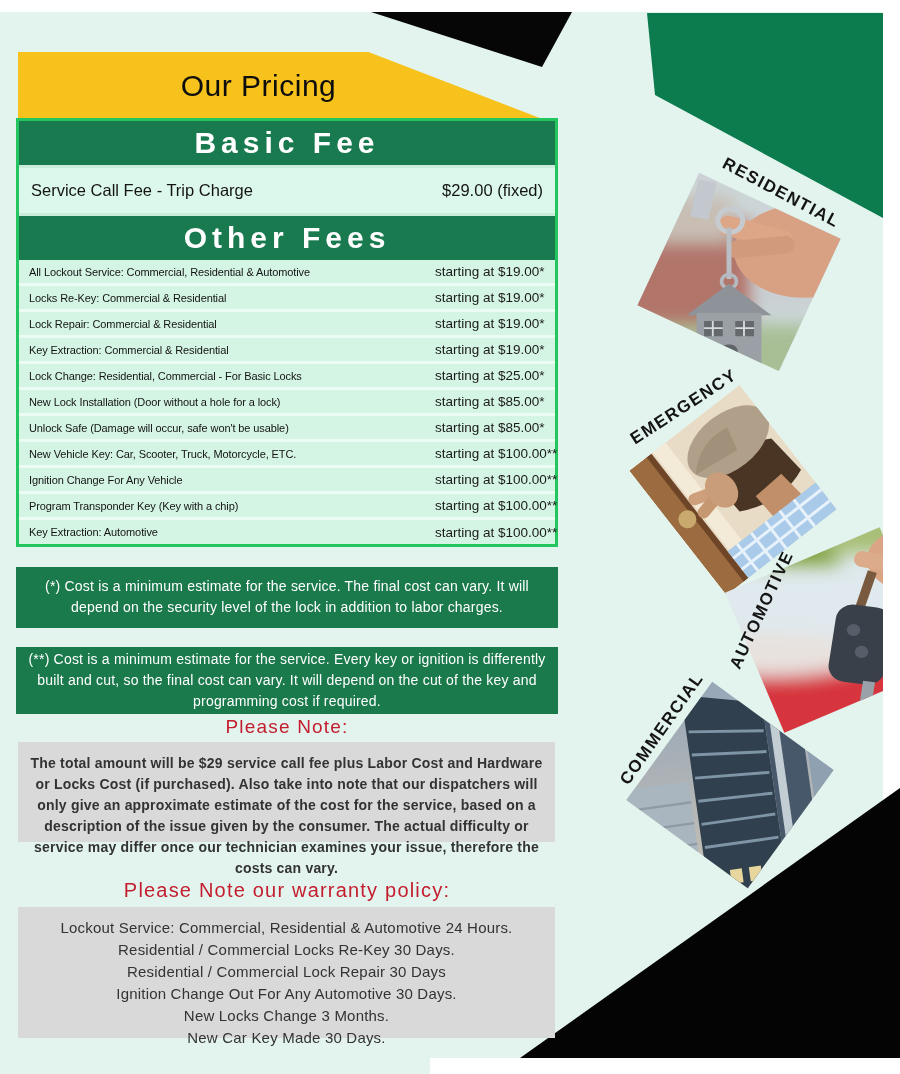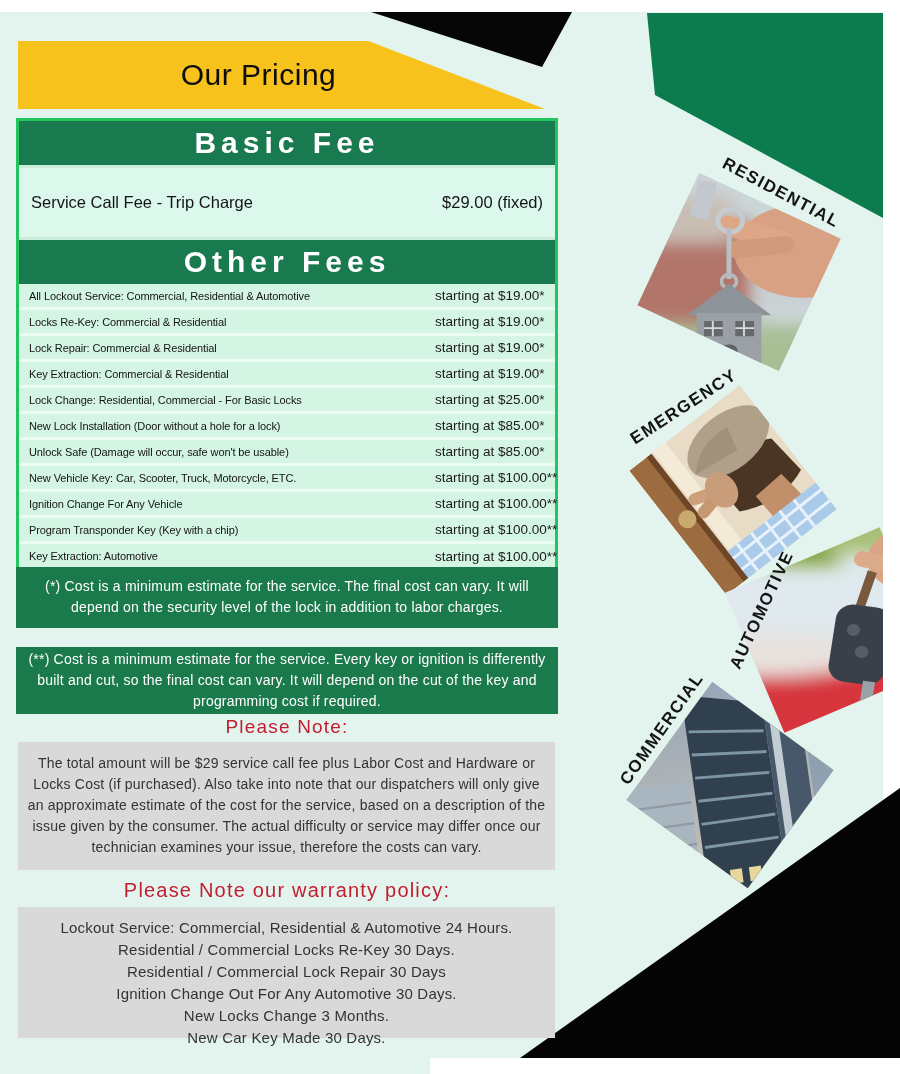--- a/index.html
+++ b/index.html
@@ -9,51 +9,51 @@
   .canvas{position:absolute;inset:0;
     clip-path:polygon(0 12px,883px 12px,883px 1058px,430px 1058px,430px 1074px,0 1074px);}
   .mint-fill{position:absolute;inset:0;background:#e3f4ee;}
   .green-diag{position:absolute;inset:0;background:#0c7c4e;
     clip-path:polygon(647px 13px,883px 13px,883px 218px,655px 95px);}
   .black-wedge{position:absolute;inset:0;background:#060606;
     clip-path:polygon(371px 12px,572px 12px,542px 67px);}
   .black-corner{position:absolute;inset:0;background:#040404;
     clip-path:polygon(520px 1058px,900px 788px,900px 1058px);}
   
-  .banner{position:absolute;left:18px;top:41px;width:527px;height:68px;background:#f6c21b;
+  .banner{position:absolute;left:18px;top:52px;width:527px;height:68px;background:#f6c21b;
     clip-path:polygon(0 0,66.5% 0,100% 100%,0 100%);
     display:flex;align-items:center;justify-content:center;}
   .banner-title{font-size:30px;color:#0d0d0d;letter-spacing:.5px;margin-right:46px;}
   
   .price-table{position:absolute;left:16px;top:118px;width:542px;border:3px solid #22c55e;
     background:#d8f6e8;box-sizing:border-box;}
   .tbl-header{background:#187a4e;color:#ffffff;font-weight:700;text-align:center;
     font-size:30px;letter-spacing:5px;line-height:44px;height:44px;}
   .tbl-header.first{border-bottom:3px solid #c9ecdb;}
   .basic-row{display:flex;justify-content:space-between;align-items:center;height:37px;
-    background:#dcf8ec;border-bottom:3px solid #c9ecdb;padding:16px 12px;}
+    background:#dcf8ec;border-bottom:3px solid #c9ecdb;padding:4px 12px;}
   .basic-row .lbl{font-size:16.5px;color:#141414;}
   .basic-row .prc{font-size:16.5px;color:#141414;}
   .fee-row{display:flex;align-items:center;height:23px;border-bottom:3px solid #ecfbf4;
     background:#d4f4e4;padding:0 0 0 10px;}
   .fee-row:last-child{border-bottom:none;height:24px;}
   .fee-row .lbl{flex:0 0 406px;font-size:11px;letter-spacing:-.1px;color:#141414;white-space:nowrap;overflow:hidden;}
   .fee-row .prc{font-size:13.5px;color:#1a1a1a;white-space:nowrap;}
   
   .green-note{position:absolute;left:16px;width:542px;background:#1b7a4c;color:#ffffff;
     text-align:center;font-size:14px;line-height:21px;letter-spacing:.2px;box-sizing:border-box;}
   .green-note.one{top:567px;height:61px;padding:9px 12px 0;}
   .green-note.two{top:647px;height:67px;padding:2px 8px 0;}
   .red-heading{position:absolute;left:16px;width:542px;text-align:center;color:#c31d2e;
     font-weight:400;font-size:19px;letter-spacing:1.2px;}
   .red-heading.one{top:716px;}
   .red-heading.two{top:879px;font-size:20px;}
   .gray-box{position:absolute;left:18px;width:537px;background:#d9d9d9;color:#333333;
     text-align:center;font-size:14px;line-height:21px;letter-spacing:.2px;box-sizing:border-box;}
-  .gray-box.one{top:742px;height:128px;padding:11px 8px 0;}
+  .gray-box.one{top:742px;height:100px;padding:11px 8px 0;font-weight:bold;}
   .gray-box.two{top:907px;height:131px;padding:10px 8px 0;font-size:15px;line-height:22px;}
   
   .cat-label{position:absolute;white-space:nowrap;color:#141414;font-weight:700;
     font-size:17px;letter-spacing:1.5px;}
   .photo{position:absolute;overflow:hidden;}
   .photo svg{position:absolute;left:50%;top:50%;width:160%;height:160%;
     transform:translate(-50%,-50%);}
   .photo.flat svg{width:100%;height:100%;transform:translate(-50%,-50%);}
   #ph-res{left:661px;top:199px;width:156px;height:146px;transform:rotate(25deg);}
   #ph-res svg{transform:translate(-50%,-50%) rotate(-25deg);}

